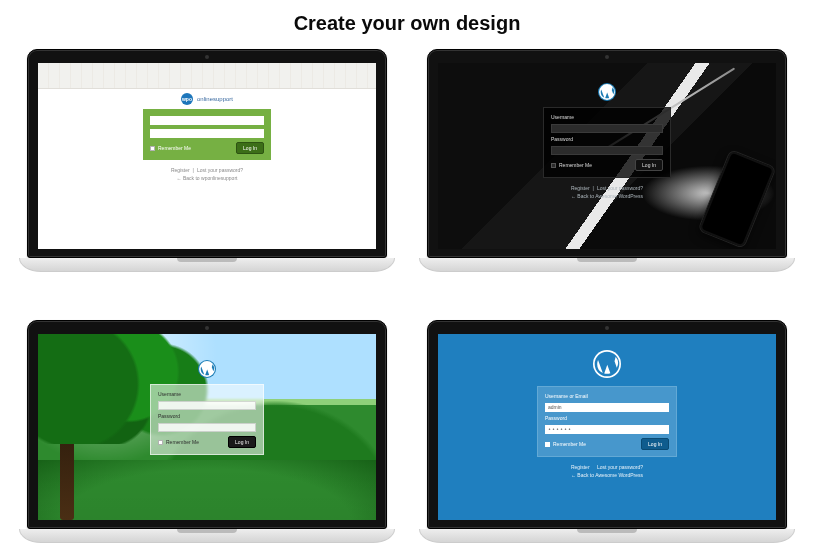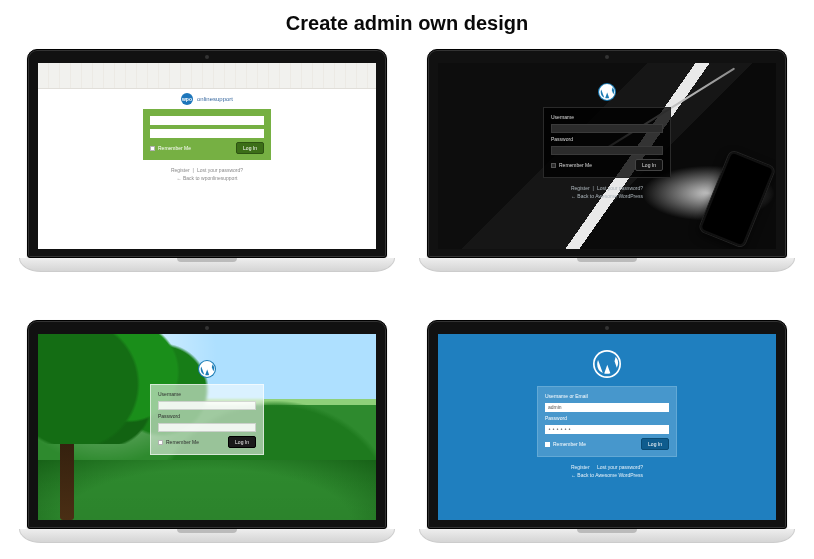--- a/index.html
+++ b/index.html
@@ -215,21 +215,21 @@
   }
   .s4 .field-input{ background:#fff; border:none; color:#555;}
   .s4 .chk{ background:#fff; border:none;}
   .s4 .btn-login{ background:#0f5c8e; border-color:#0a4a73; color:#fff;}
   .s4 .below-links{ color:#e6f1f9; }
   .pw-dots{ letter-spacing:1px; font-family:monospace; }
 </style>
 </head>
 <body>
 
-<h2 class="heading">Create admin own design</h2>
+<h2 class="heading">Create your own design</h2>
 
 <div class="grid">
 
   <div class="laptop">
     <div class="bezel">
       <div class="camera"></div>
       <div class="screen s1">
         <div class="s1-top"></div>
         <div class="s1-brand">
           <div class="wpo-circle">wpo</div>

